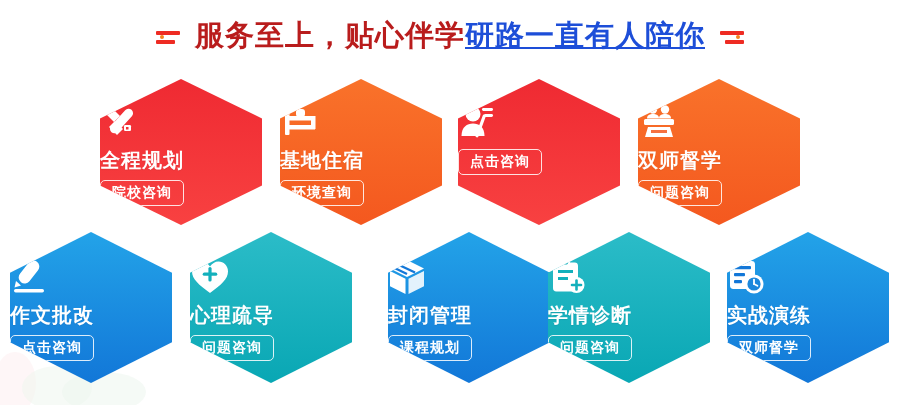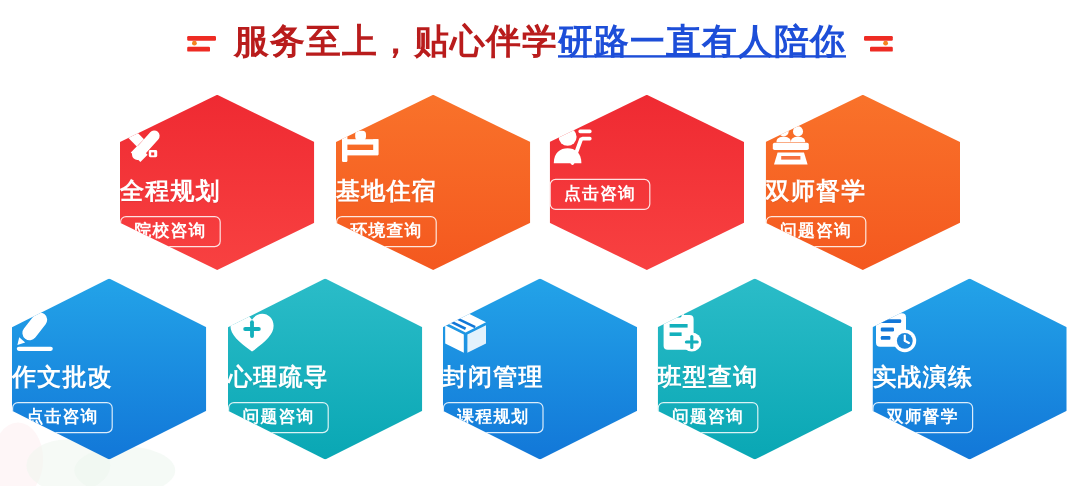--- a/index.html
+++ b/index.html
@@ -180,21 +180,21 @@
           <g stroke="#13b0bc" stroke-width="3.2" stroke-linecap="round">
             <line x1="20" y1="9.5" x2="20" y2="21"></line>
             <line x1="14.3" y1="15.2" x2="25.7" y2="15.2"></line>
           </g>
         </svg>
       </span>
       <span class="title">心理疏导</span>
       <span class="pill">问题咨询</span>
     </div>
 
-    <div class="hex g-blue" style="left:369px; top:232px;">
+    <div class="hex g-blue" style="left:388px; top:232px;">
       <span class="icon">
         <svg width="38" height="36" viewBox="0 0 38 36">
           <g fill="#ffffff">
             <path d="M19 1 L36 9.5 L19 18 L2 9.5 Z"></path>
             <path d="M2 12 L17.5 19.8 L17.5 35 L2 27.2 Z"></path>
             <path d="M36 12 L20.5 19.8 L20.5 35 L36 27.2 Z" opacity=".88"></path>
           </g>
           <g stroke="#1277d8" stroke-width="2.2">
             <line x1="10" y1="5.5" x2="27" y2="13.6"></line>
             <line x1="5" y1="8.2" x2="19" y2="15"></line>
@@ -217,21 +217,21 @@
             <rect x="10" y="18" width="10" height="3"></rect>
             <rect x="15" y="0.5" width="5" height="5" rx="1.4"></rect>
           </g>
           <circle cx="28.5" cy="26" r="8" fill="#ffffff"></circle>
           <g stroke="#13b0bc" stroke-width="2.6" stroke-linecap="round">
             <line x1="28.5" y1="21.5" x2="28.5" y2="30.5"></line>
             <line x1="24" y1="26" x2="33" y2="26"></line>
           </g>
         </svg>
       </span>
-      <span class="title">班型查询</span>
+      <span class="title">学情诊断</span>
       <span class="pill">问题咨询</span>
     </div>
 
     <div class="hex g-blue" style="left:727px; top:232px;">
       <span class="icon">
         <svg width="38" height="36" viewBox="0 0 38 36">
           <g fill="#ffffff">
             <rect x="3" y="2" width="25" height="28" rx="3.4"></rect>
           </g>
           <g fill="#1277d8">

